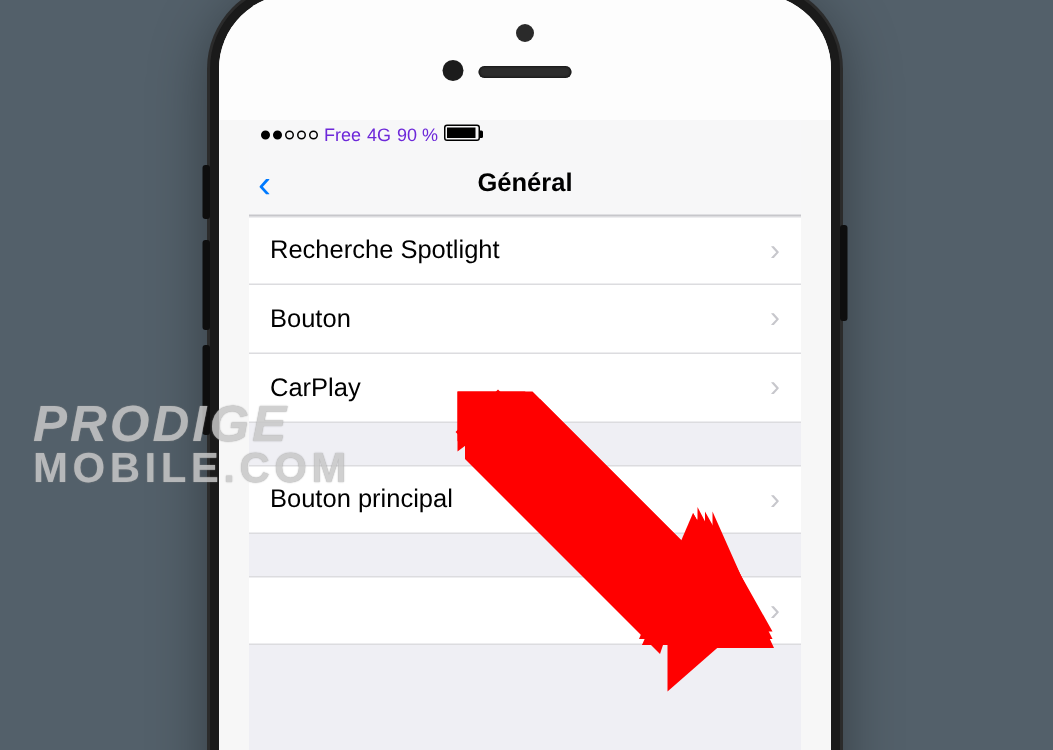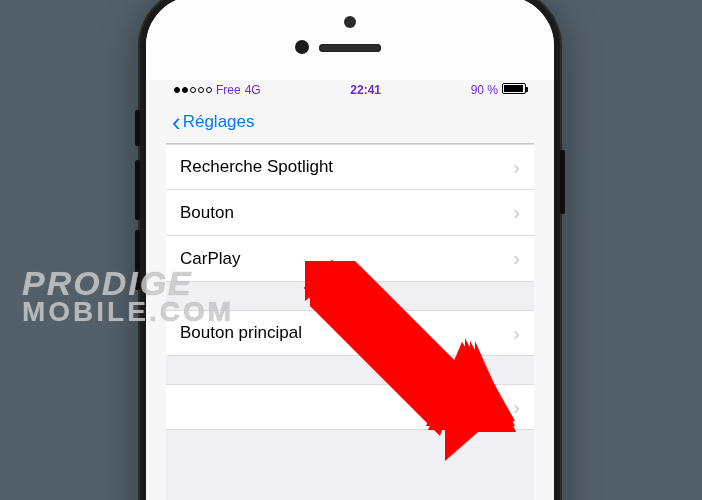--- a/index.html
+++ b/index.html
@@ -181,34 +181,33 @@
       <div class="statusbar">
         <div class="signal">
           <span class="dot full"></span>
             <span class="dot full"></span>
             <span class="dot"></span>
             <span class="dot"></span>
             <span class="dot"></span>
         </div>
         <span class="carrier">Free</span>
         <span class="carrier">4G</span>
-        <span class="sb-time">22:41</span>
         <div class="sb-right">
           <span>90 %</span>
           <span class="battery">
               <span class="battery-fill"></span>
             </span>
         </div>
       </div>
 
       <div class="navbar">
         <div class="back">
           <span class="back-chevron">‹</span>
-          <span>Réglages</span>
-        </div>
+        </div>
+        <div class="nav-title">Général</div>
       </div>
 
       <div class="group">
         <div class="cell">
           <span>Recherche Spotlight</span>
           <span class="disclosure">›</span>
         </div>
         <div class="cell">
           <span>Bouton</span>
           <span class="disclosure">›</span>

